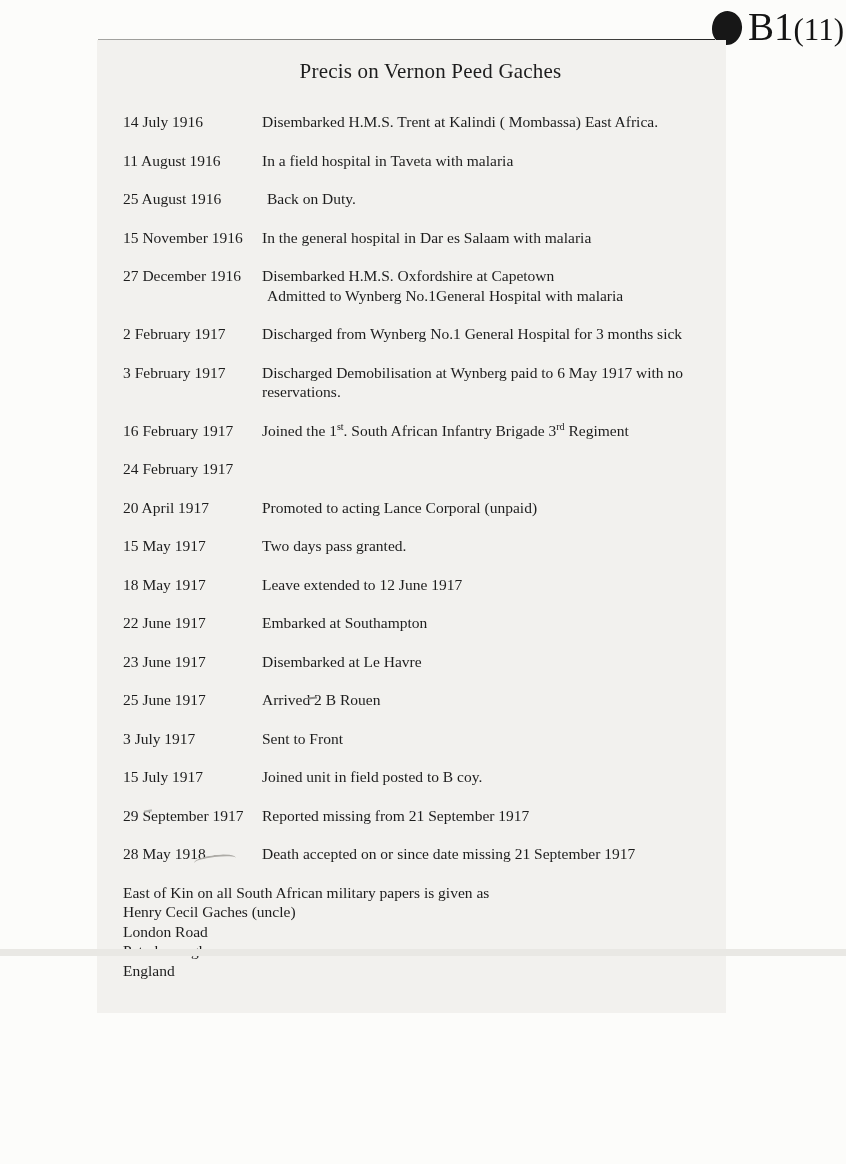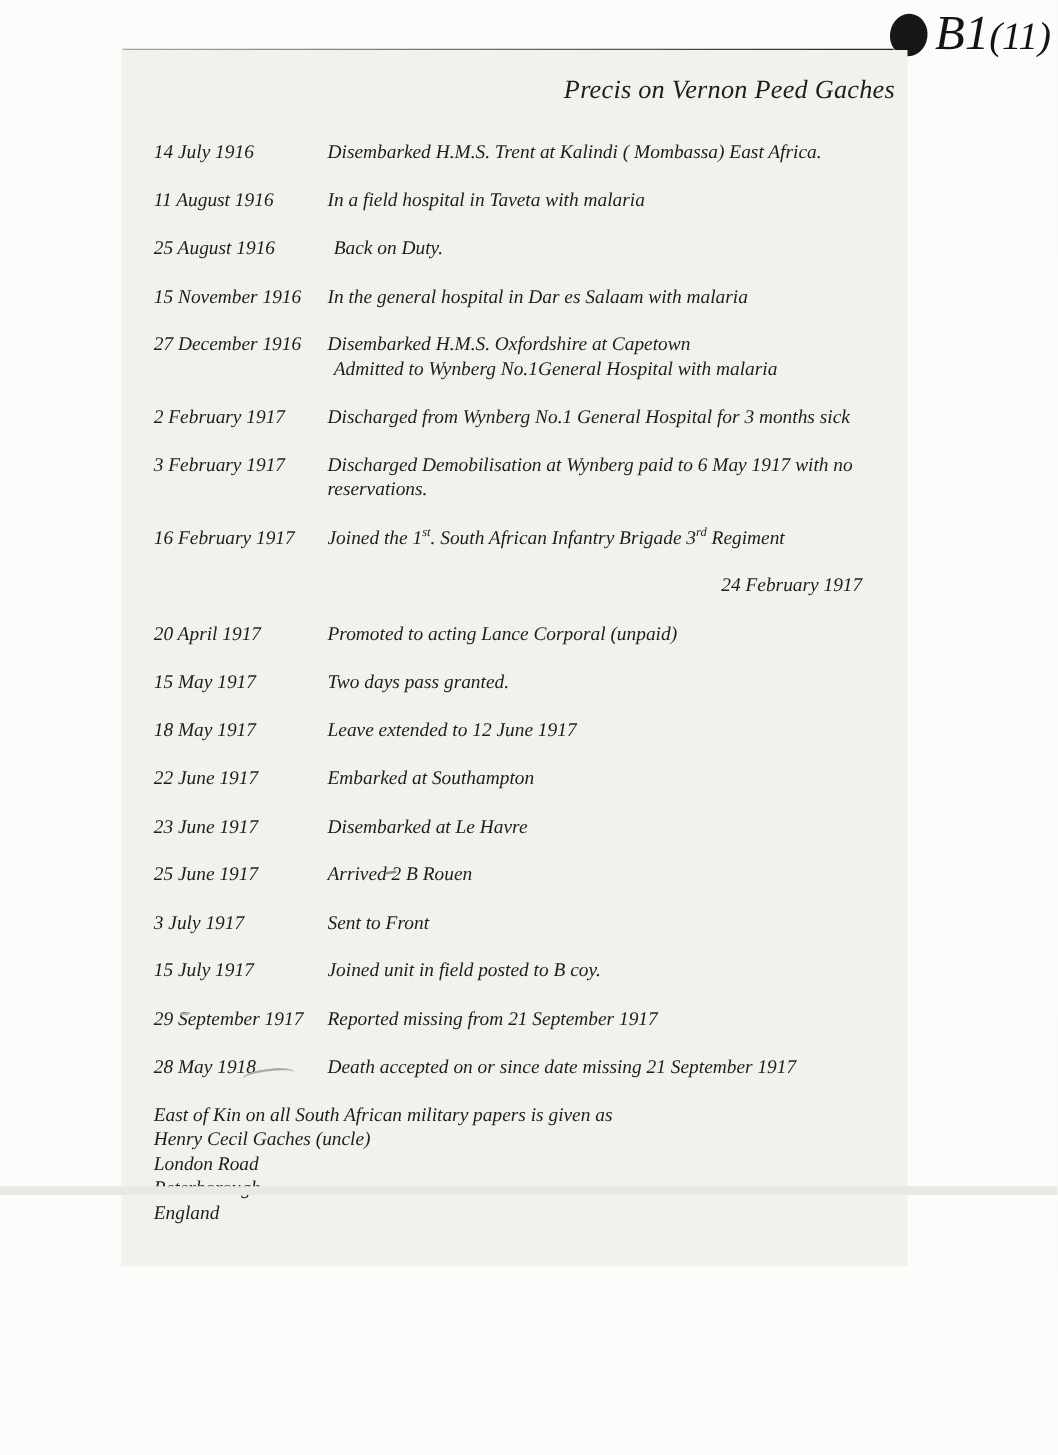--- a/index.html
+++ b/index.html
@@ -8,21 +8,20 @@
     width: 846px;
     height: 1164px;
     background: #fcfcfa;
     overflow: hidden;
     font-family: "Liberation Serif", "DejaVu Serif", serif;
   }
   .stage {
     position: relative;
     width: 846px;
     height: 956px;
-    font-style: italic;
   }
   
   .sheet {
     position: absolute;
     left: 97px;
     top: 40px;
     width: 629px;
     height: 973px;
     background: #f2f1ee;
   }
@@ -55,30 +54,29 @@
   .ref-main { font-size: 39px; }
   .ref-sub  { font-size: 31px; }
   .sheet-inner {
     padding: 18px 10px 0 26px;
     color: #1d1d1d;
   }
   .doc-title {
     font-size: 21px;
     line-height: 26px;
     font-weight: normal;
-    text-align: right;
+    text-align: center;
     margin: 0 0 28px 22px;
     letter-spacing: 0.2px;
   }
   .row {
     display: flex;
     margin-bottom: 19px;
     font-size: 15.5px;
     line-height: 19.5px;
-    justify-content: flex-end;
   }
   .date-col {
     flex: 0 0 139px;
     white-space: nowrap;
   }
   .desc-col { flex: 1; }
   .desc-line { white-space: nowrap; }
   .desc-indent { padding-left: 5px; }
   sup {
     font-size: 10px;

